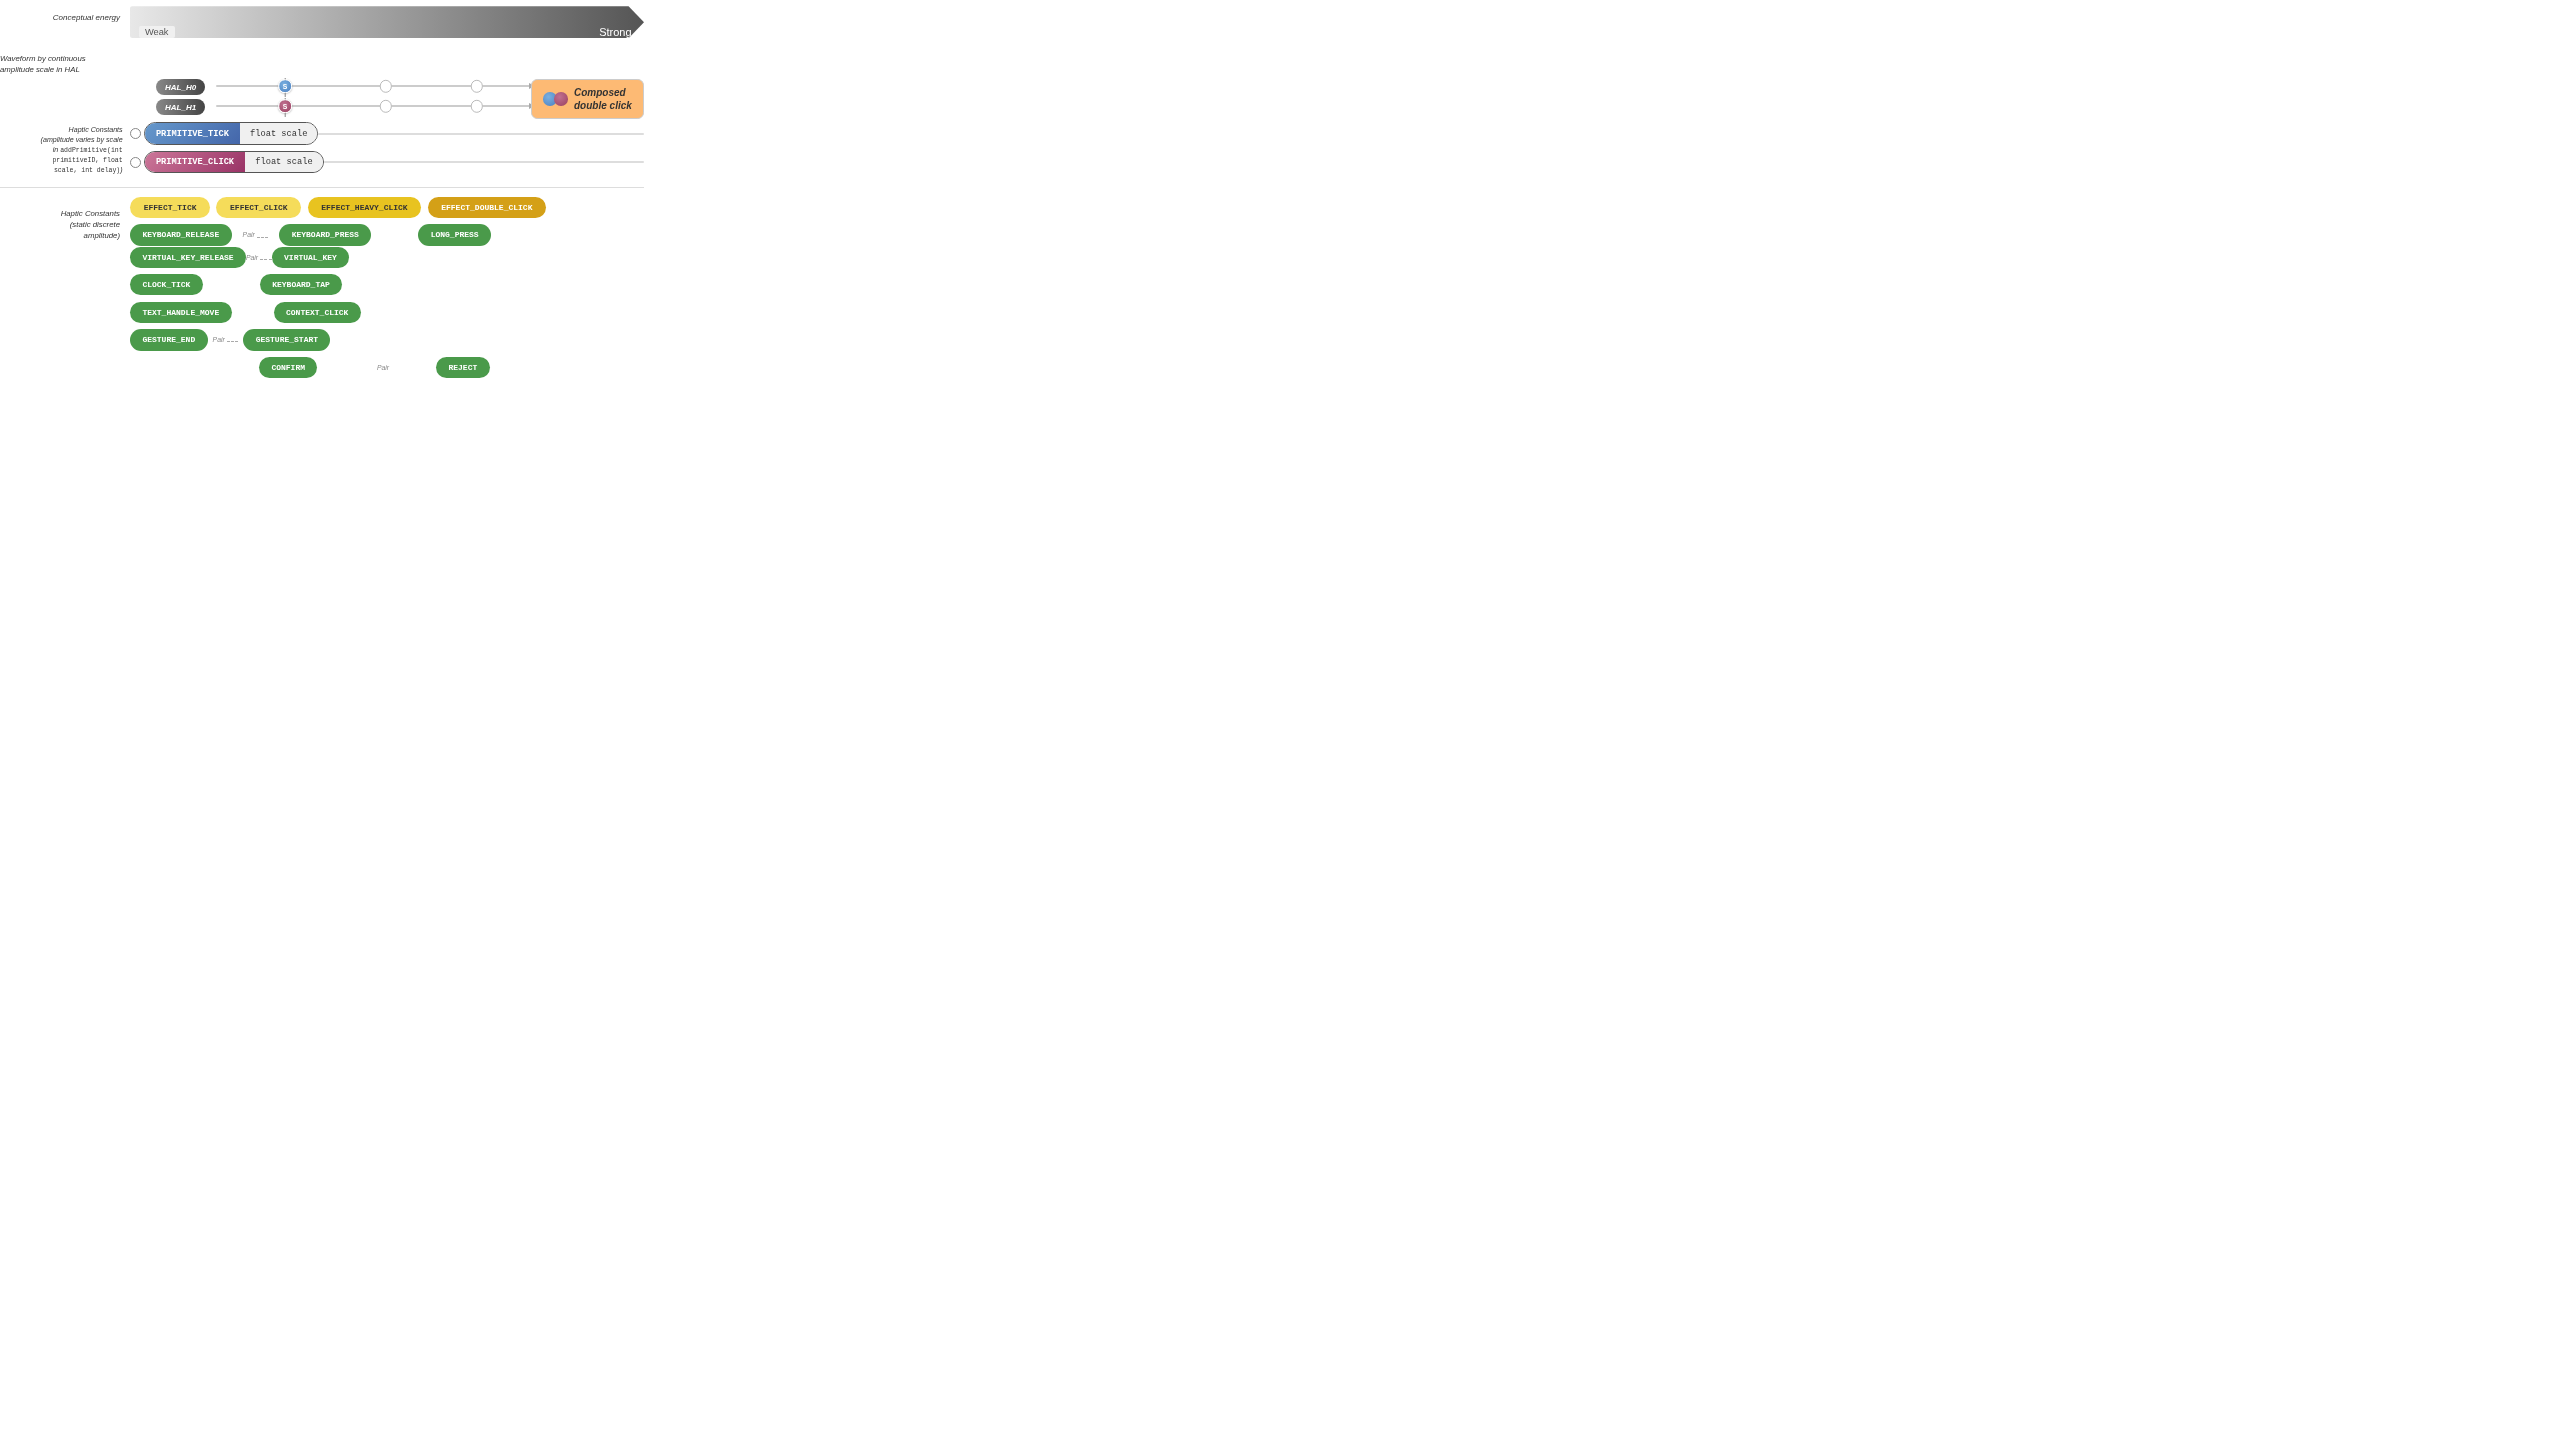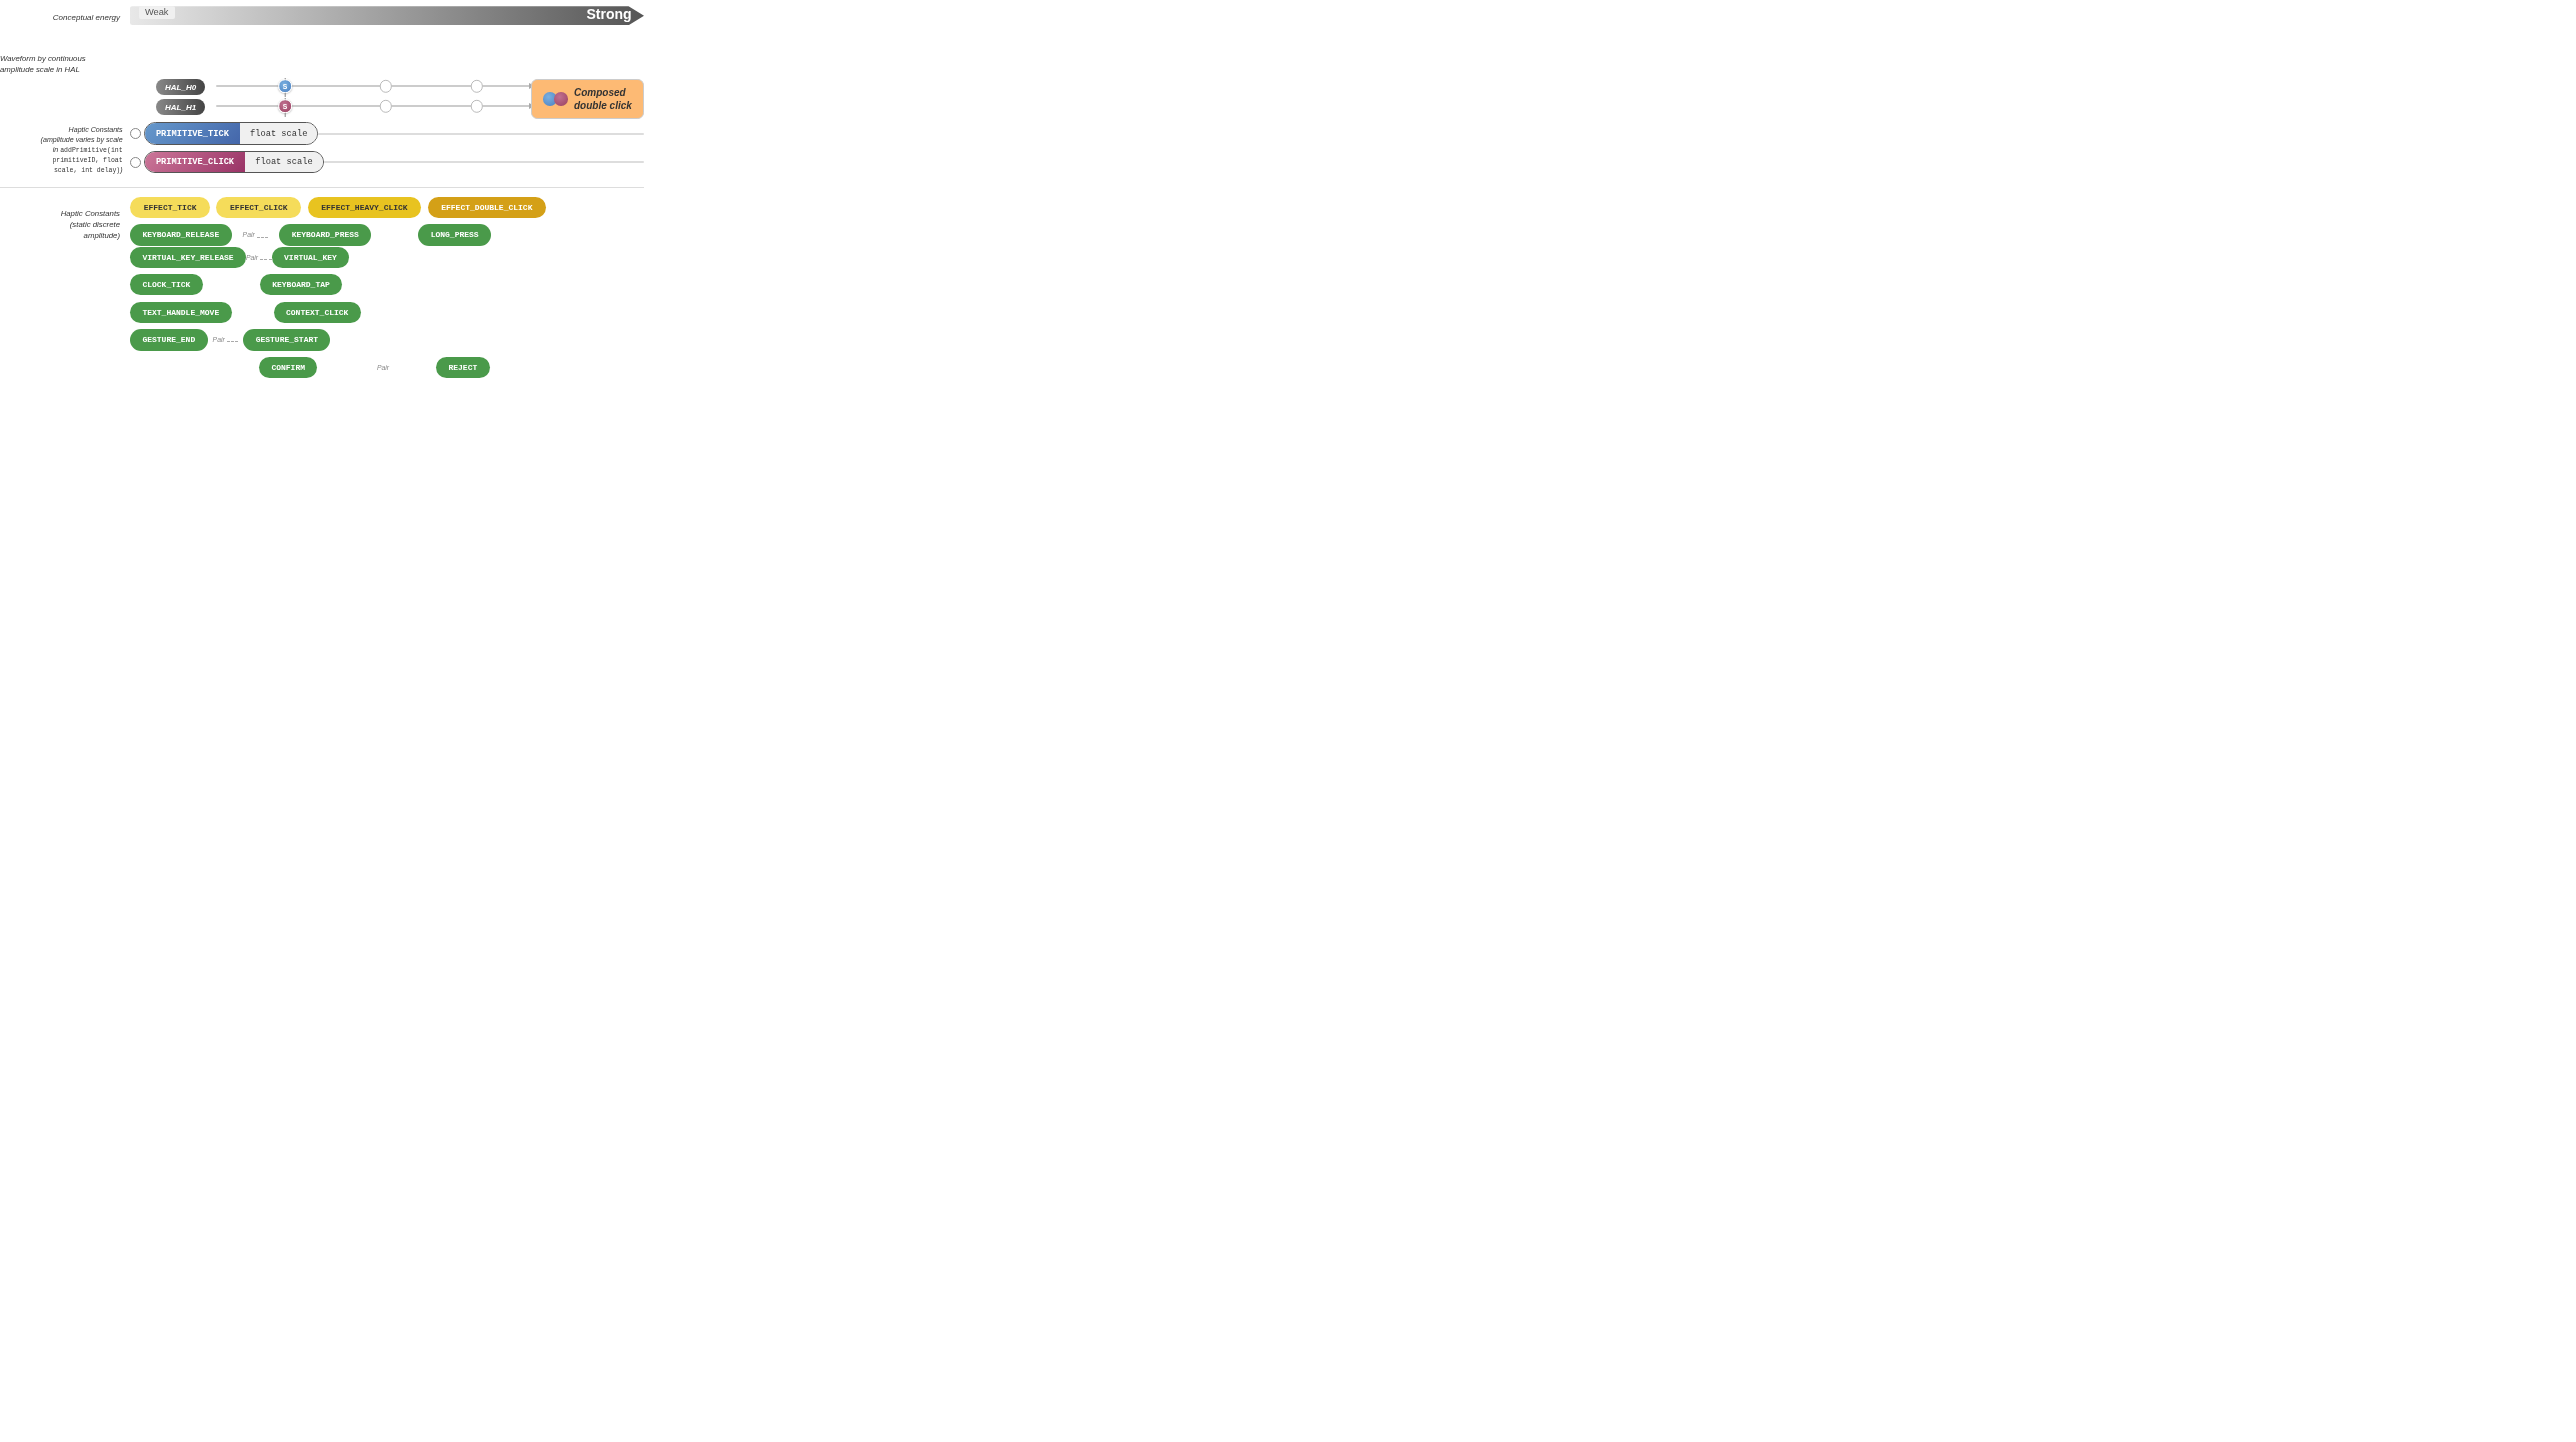--- a/index.html
+++ b/index.html
@@ -31,42 +31,42 @@
       font-size: 8px;
       color: #333;
     }
     .energy-bar-container {
       flex: 1;
       height: 22.3px;
       position: relative;
     }
     .energy-bar {
       width: 100%;
-      height: 19px;
+      height: 32px;
       background: linear-gradient(to right, #e8e8e8 0%, #555 100%);
       border-radius: 2.5px;
       clip-path: polygon(0 0, 97% 0, 100% 50%, 97% 100%, 0 100%);
       display: flex;
-      align-items: flex-start;
+      align-items: flex-end;
       justify-content: space-between;
       padding: 0 12.4px 0 8.7px;
     }
     .energy-weak {
       color: #555;
       font-size: 9.3px;
       background: #f0f0f0;
       padding: 1.2px 6.2px;
       border-radius: 1.9px;
       font-style: normal;
       font-family: Arial;
     }
     .energy-strong {
       color: #fff;
-      font-size: 14px;
-      font-weight: bold;
+      font-size: 11px;
+      font-weight: normal;
       font-style: normal;
       font-family: Arial;
       padding-left: 16px;
     }
 
     
     .waveform-title-row {
       display: flex;
       align-items: flex-start;
       margin-bottom: 2.5px;

